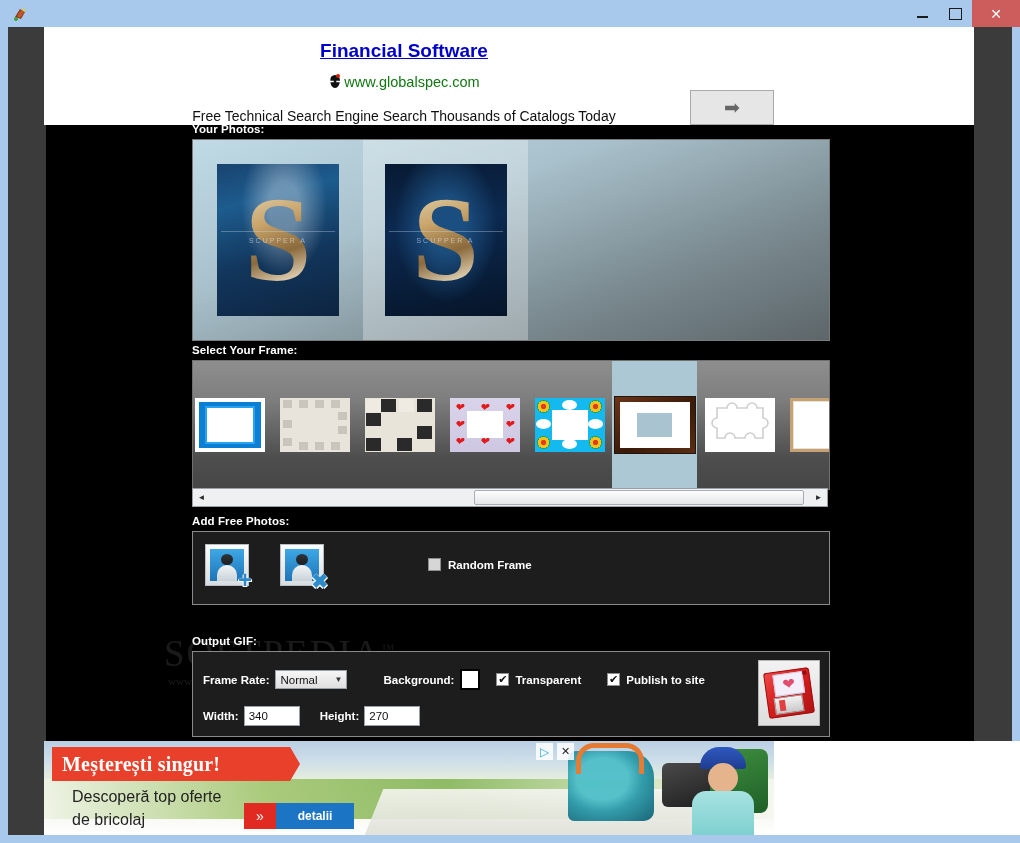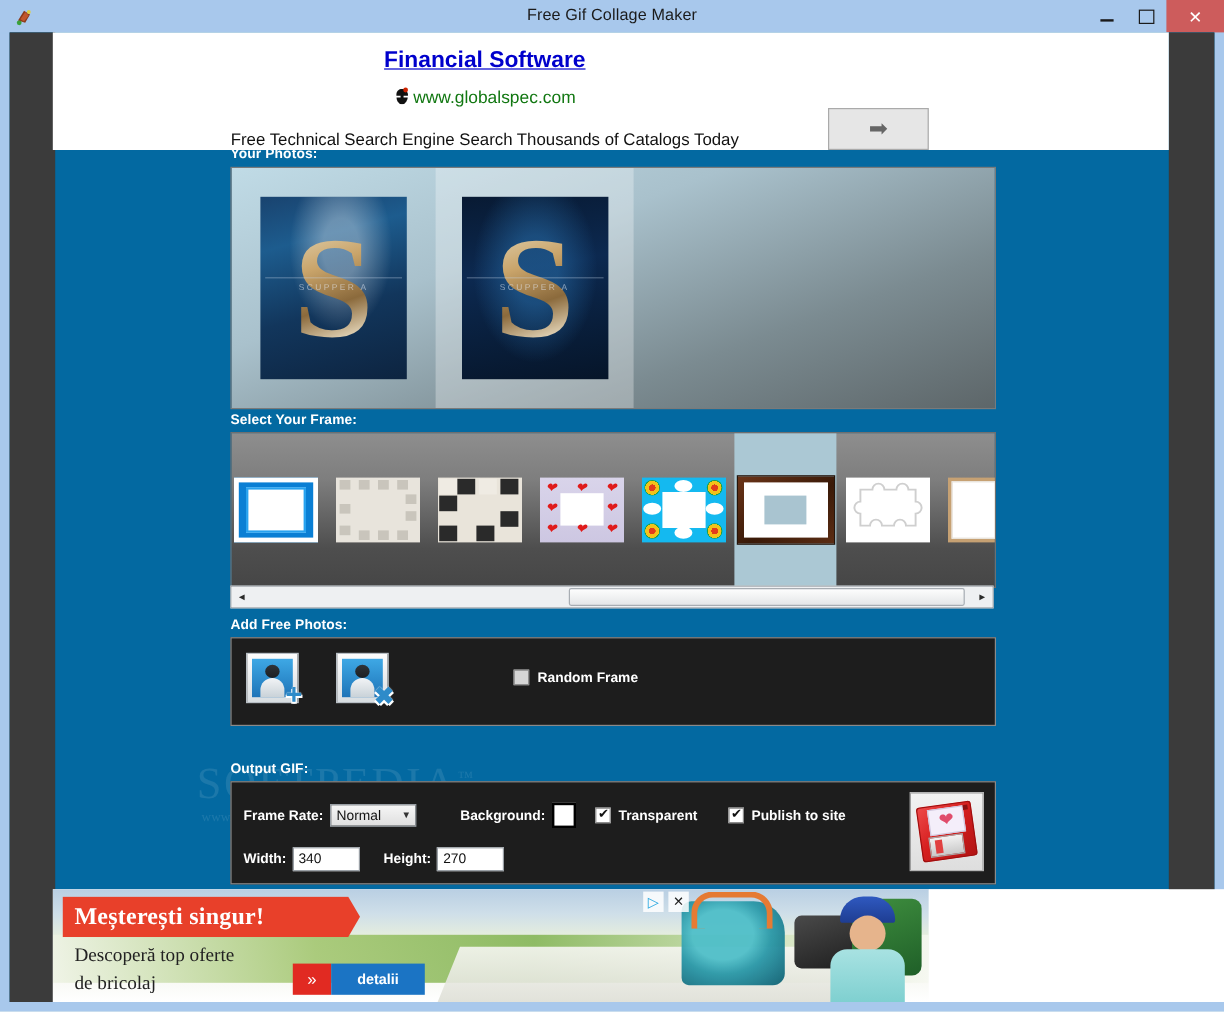--- a/index.html
+++ b/index.html
@@ -45,21 +45,21 @@
   .win-btn.close {
     width: 48px; background: #cd5c5c; color: #fff; font-size: 14px;
   }
   .min-glyph { display:block; width:11px; height:2px; background:#1b1b1b; margin-top:7px;}
   .max-glyph { display:block; width:11px; height:10px; border:1.6px solid #1b1b1b;}
 
   
   .client {
     position: absolute; left: 8px; top: 27px;
     width: 1004px; height: 808px;
-    background: #0369a1;
+    background: #000000;
   }
   .side-strip-l { position:absolute; left:0; top:0; width:38px; height:808px; background:#3b3b3b; }
   .side-strip-r { position:absolute; right:0; top:0; width:38px; height:808px; background:#3b3b3b; }
 
   
   .topad {
     position: absolute; left: 36px; top: 0px;
     width: 930px; height: 98px;
     background: #ffffff;
     overflow: hidden;
@@ -362,22 +362,22 @@
     position:absolute; left: 8px; top: 6px; width: 248px; height: 34px;
     background: #e8402a;
     clip-path: polygon(0 0, 96% 0, 100% 50%, 96% 100%, 0 100%);
     display:flex; align-items:center;
   }
   .red-banner span {
     color:#fff; font-size: 20px; font-weight: bold; padding-left: 10px;
     font-family: "Liberation Serif", serif; letter-spacing:.2px;
   }
   .botad-l1, .botad-l2 {
-    position:absolute; left: 18px; color:#222; font-size: 16px;
-    font-family: Liberation Serif, serif;
+    position:absolute; left: 28px; color:#222; font-size: 16px;
+    font-family: Liberation Sans, sans-serif;
   }
   .botad-l1 { top: 47px; }
   .botad-l2 { top: 70px; }
   .cta {
     position:absolute; left: 200px; top: 62px; height: 26px;
     display:flex; align-items:stretch;
   }
   .cta .chev { width: 32px; background:#e12a22; color:#fff; font-size: 14px;
                display:flex; align-items:center; justify-content:center; }
   .cta .txt  { width: 78px; background:#1b74c4; color:#fff; font-size: 12px; font-weight:bold;
@@ -420,21 +420,20 @@
 
   <div class="titlebar">
     <div class="win-icon">
       <svg width="18" height="18" viewBox="0 0 18 18">
         <path d="M3 12 L8 4 L13 7 L9 14 Z" fill="#8b3a1a"></path>
         <path d="M5 11 L9 5 L12 8 L8 13 Z" fill="#c0562a"></path>
         <circle cx="4" cy="14" r="2" fill="#3aa13a"></circle>
         <circle cx="12" cy="5" r="1.6" fill="#e0d040"></circle>
       </svg>
     </div>
-    <div class="win-title">Free Gif Collage Maker</div>
     <div class="win-btns">
       <div class="win-btn">
           <i class="min-glyph"></i>
         </div>
       <div class="win-btn">
           <i class="max-glyph"></i>
         </div>
       <div class="win-btn close">✕</div>
     </div>
   </div>

